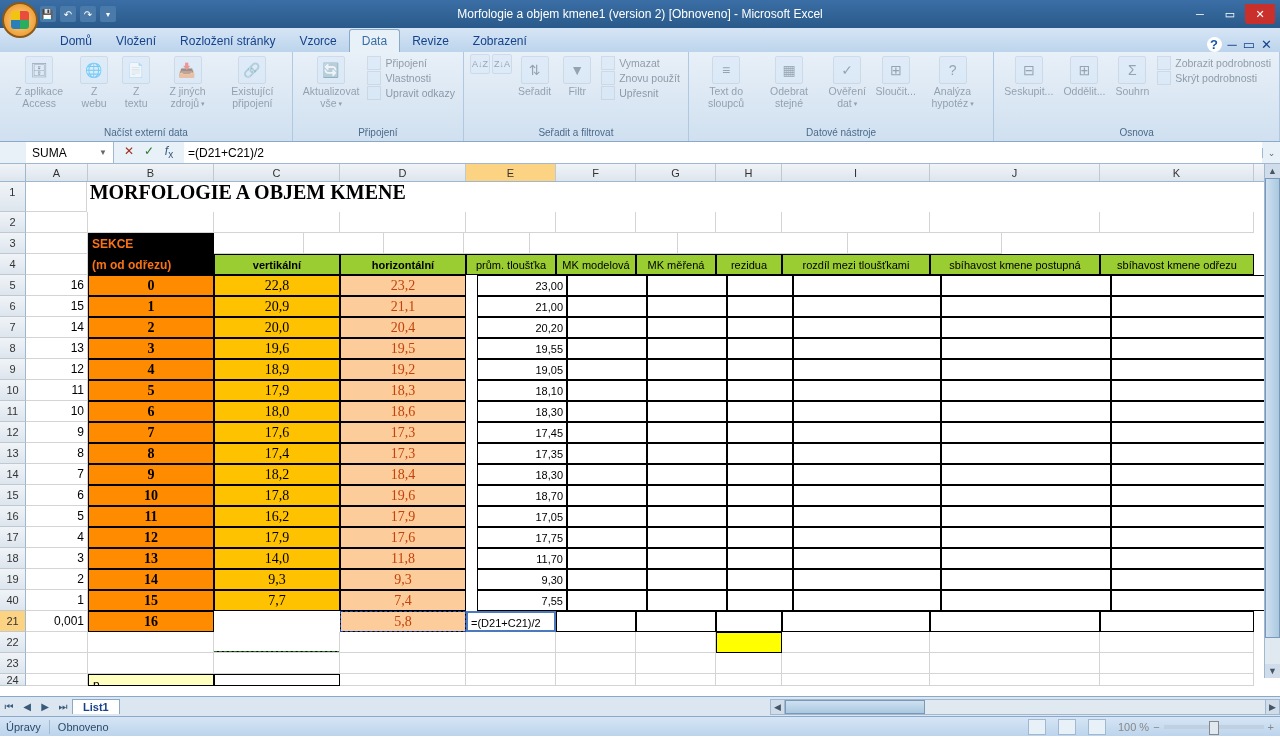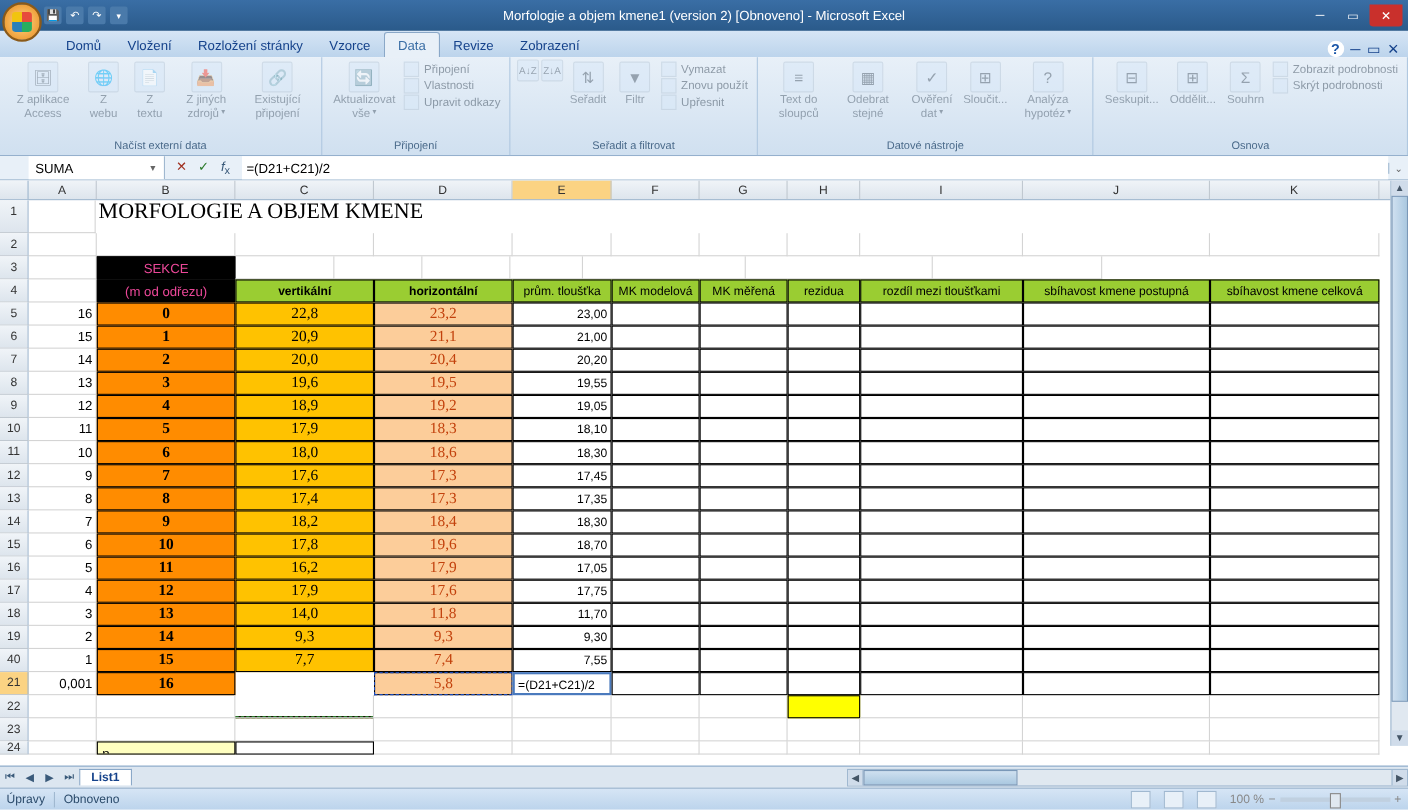--- a/index.html
+++ b/index.html
@@ -31,21 +31,21 @@
 .ritem { display: flex; flex-direction: column; align-items: center; padding: 2px 4px; min-width: 40px; color: #4a5a6a; }
 .ritem.disabled { opacity: 0.5; }
 .ritem .ricn { width: 28px; height: 28px; background: #d8e8f8; border: 1px solid #b8c8d8; border-radius: 2px; margin-bottom: 2px; display: flex; align-items: center; justify-content: center; font-size: 14px; }
 .ritem .rtxt { text-align: center; line-height: 1.1; font-size: 10.5px; }
 .rsmall { display: flex; flex-direction: column; gap: 1px; padding: 2px; }
 .rsmall div { display: flex; align-items: center; gap: 4px; font-size: 10.5px; color: #3a4a5a; white-space: nowrap; }
 .rsmall .sicn { width: 14px; height: 14px; background: #d8e8f8; border: 1px solid #b8c8d8; display: inline-block; }
 
 
 .fbar { height: 22px; border-bottom: 1px solid #a0b8d0; display: flex; align-items: center; font-size: 12px; background: #e8f0f8; }
-.fbar .namebox { width: 124px; border-right: 1px solid #a0b8d0; padding: 0 6px; background: #fff; height: 100%; display: flex; align-items: center; margin-left: 26px; }
+.fbar .namebox { width: 88px; border-right: 1px solid #a0b8d0; padding: 0 6px; background: #fff; height: 100%; display: flex; align-items: center; margin-left: 26px; }
 .fbar .namebox .arrow { margin-left: auto; font-size: 8px; color: #666; }
 .fbar .fbtns { display: flex; gap: 2px; padding: 0 6px; }
 .fbar .fbtn { width: 18px; text-align: center; color: #3a5a7a; font-size: 12px; }
 .fbar .fbtn.cancel { color: #a03020; }
 .fbar .fbtn.enter { color: #2a7a2a; }
 .fbar .formula { flex: 1; padding: 0 4px; background: #fff; height: 100%; display: flex; align-items: center; }
 .fbar .expand { width: 18px; text-align: center; border-left: 1px solid #a0b8d0; font-size: 9px; color: #666; }
 
 
 .gridwrap { position: relative; height: 532px; overflow: hidden; }
@@ -68,27 +68,27 @@
 .cD { width: 126px; }
 .cE { width: 90px; }
 .cF { width: 80px; }
 .cG { width: 80px; }
 .cH { width: 66px; }
 .cI { width: 148px; }
 .cJ { width: 170px; }
 .cK { width: 154px; }
 
 
-.title-cell { font-family: "Times New Roman", serif; font-size: 20px; font-weight: normal; }
-.hdr-black { background: #000; color: #ec4899; font-weight: normal; text-align: center; border: 1px solid #000; }
+.title-cell { font-family: "Times New Roman", serif; font-size: 20px; font-weight: bold; }
+.hdr-black { background: #000; color: #f97316; font-weight: bold; text-align: left; border: 1px solid #000; }
 .hdr-green { background: #9acd32; text-align: center; border: 1px solid #000; font-size: 11px; }
 .val-orange { background: #ff8c00; color: #000; font-weight: bold; text-align: center; border: 1px solid #000; font-family: "Times New Roman", serif; font-size: 14px; }
 .val-yellow { background: #ffc200; color: #000; text-align: center; border: 1px solid #000; font-family: "Times New Roman", serif; font-size: 14px; }
 .val-peach { background: #fccd9a; color: #c2410c; text-align: center; border: 1px solid #000; font-family: "Times New Roman", serif; font-size: 14px; }
-.val-e { text-align: right; border: 1px solid #000; font-size: 11px; }
+.val-e { text-align: right; border: 1px solid #000; font-size: 11px; margin-left: 11px; }
 .bordered-empty { border: 1px solid #000; }
 .yellow-hl { background: #ffff00; border: 1px solid #000; }
 .formula-cell { text-align: left; font-size: 11px; border: 2px solid #4a7abd; background: #fff; }
 .range-C { outline: 1px dashed #2a7a2a; outline-offset: -1px; margin-top: 40px; }
 .range-D { outline: 1px dashed #1a4aba; outline-offset: -1px; }
 .pale-yellow { background: #ffffc0; }
 
 
 .sheettabs { height: 20px; background: #dce6f0; border-top: 1px solid #8aa8c8; display: flex; align-items: center; font-size: 11px; }
 .sheettabs .navbtn { width: 18px; text-align: center; color: #3a5a7a; font-size: 10px; }
@@ -357,21 +357,21 @@
         <div class="cell cA"></div>
         <div class="cell cB hdr-black">(m od odřezu)</div>
         <div class="cell cC hdr-green bold">vertikální</div>
         <div class="cell cD hdr-green bold">horizontální</div>
         <div class="cell cE hdr-green">prům. tloušťka</div>
         <div class="cell cF hdr-green">MK modelová</div>
         <div class="cell cG hdr-green">MK měřená</div>
         <div class="cell cH hdr-green">rezidua</div>
         <div class="cell cI hdr-green">rozdíl mezi tloušťkami</div>
         <div class="cell cJ hdr-green">sbíhavost kmene postupná</div>
-        <div class="cell cK hdr-green">sbíhavost kmene celková</div>
+        <div class="cell cK hdr-green">sbíhavost kmene odřezu</div>
       </div>
       <div class="row">
         <div class="rowhead">5</div>
         <div class="cell cA right">16</div>
         <div class="cell cB val-orange">0</div>
         <div class="cell cC val-yellow">22,8</div>
         <div class="cell cD val-peach">23,2</div>
         <div class="cell cE val-e">23,00</div>
         <div class="cell cF bordered-empty"></div>
         <div class="cell cG bordered-empty"></div>

